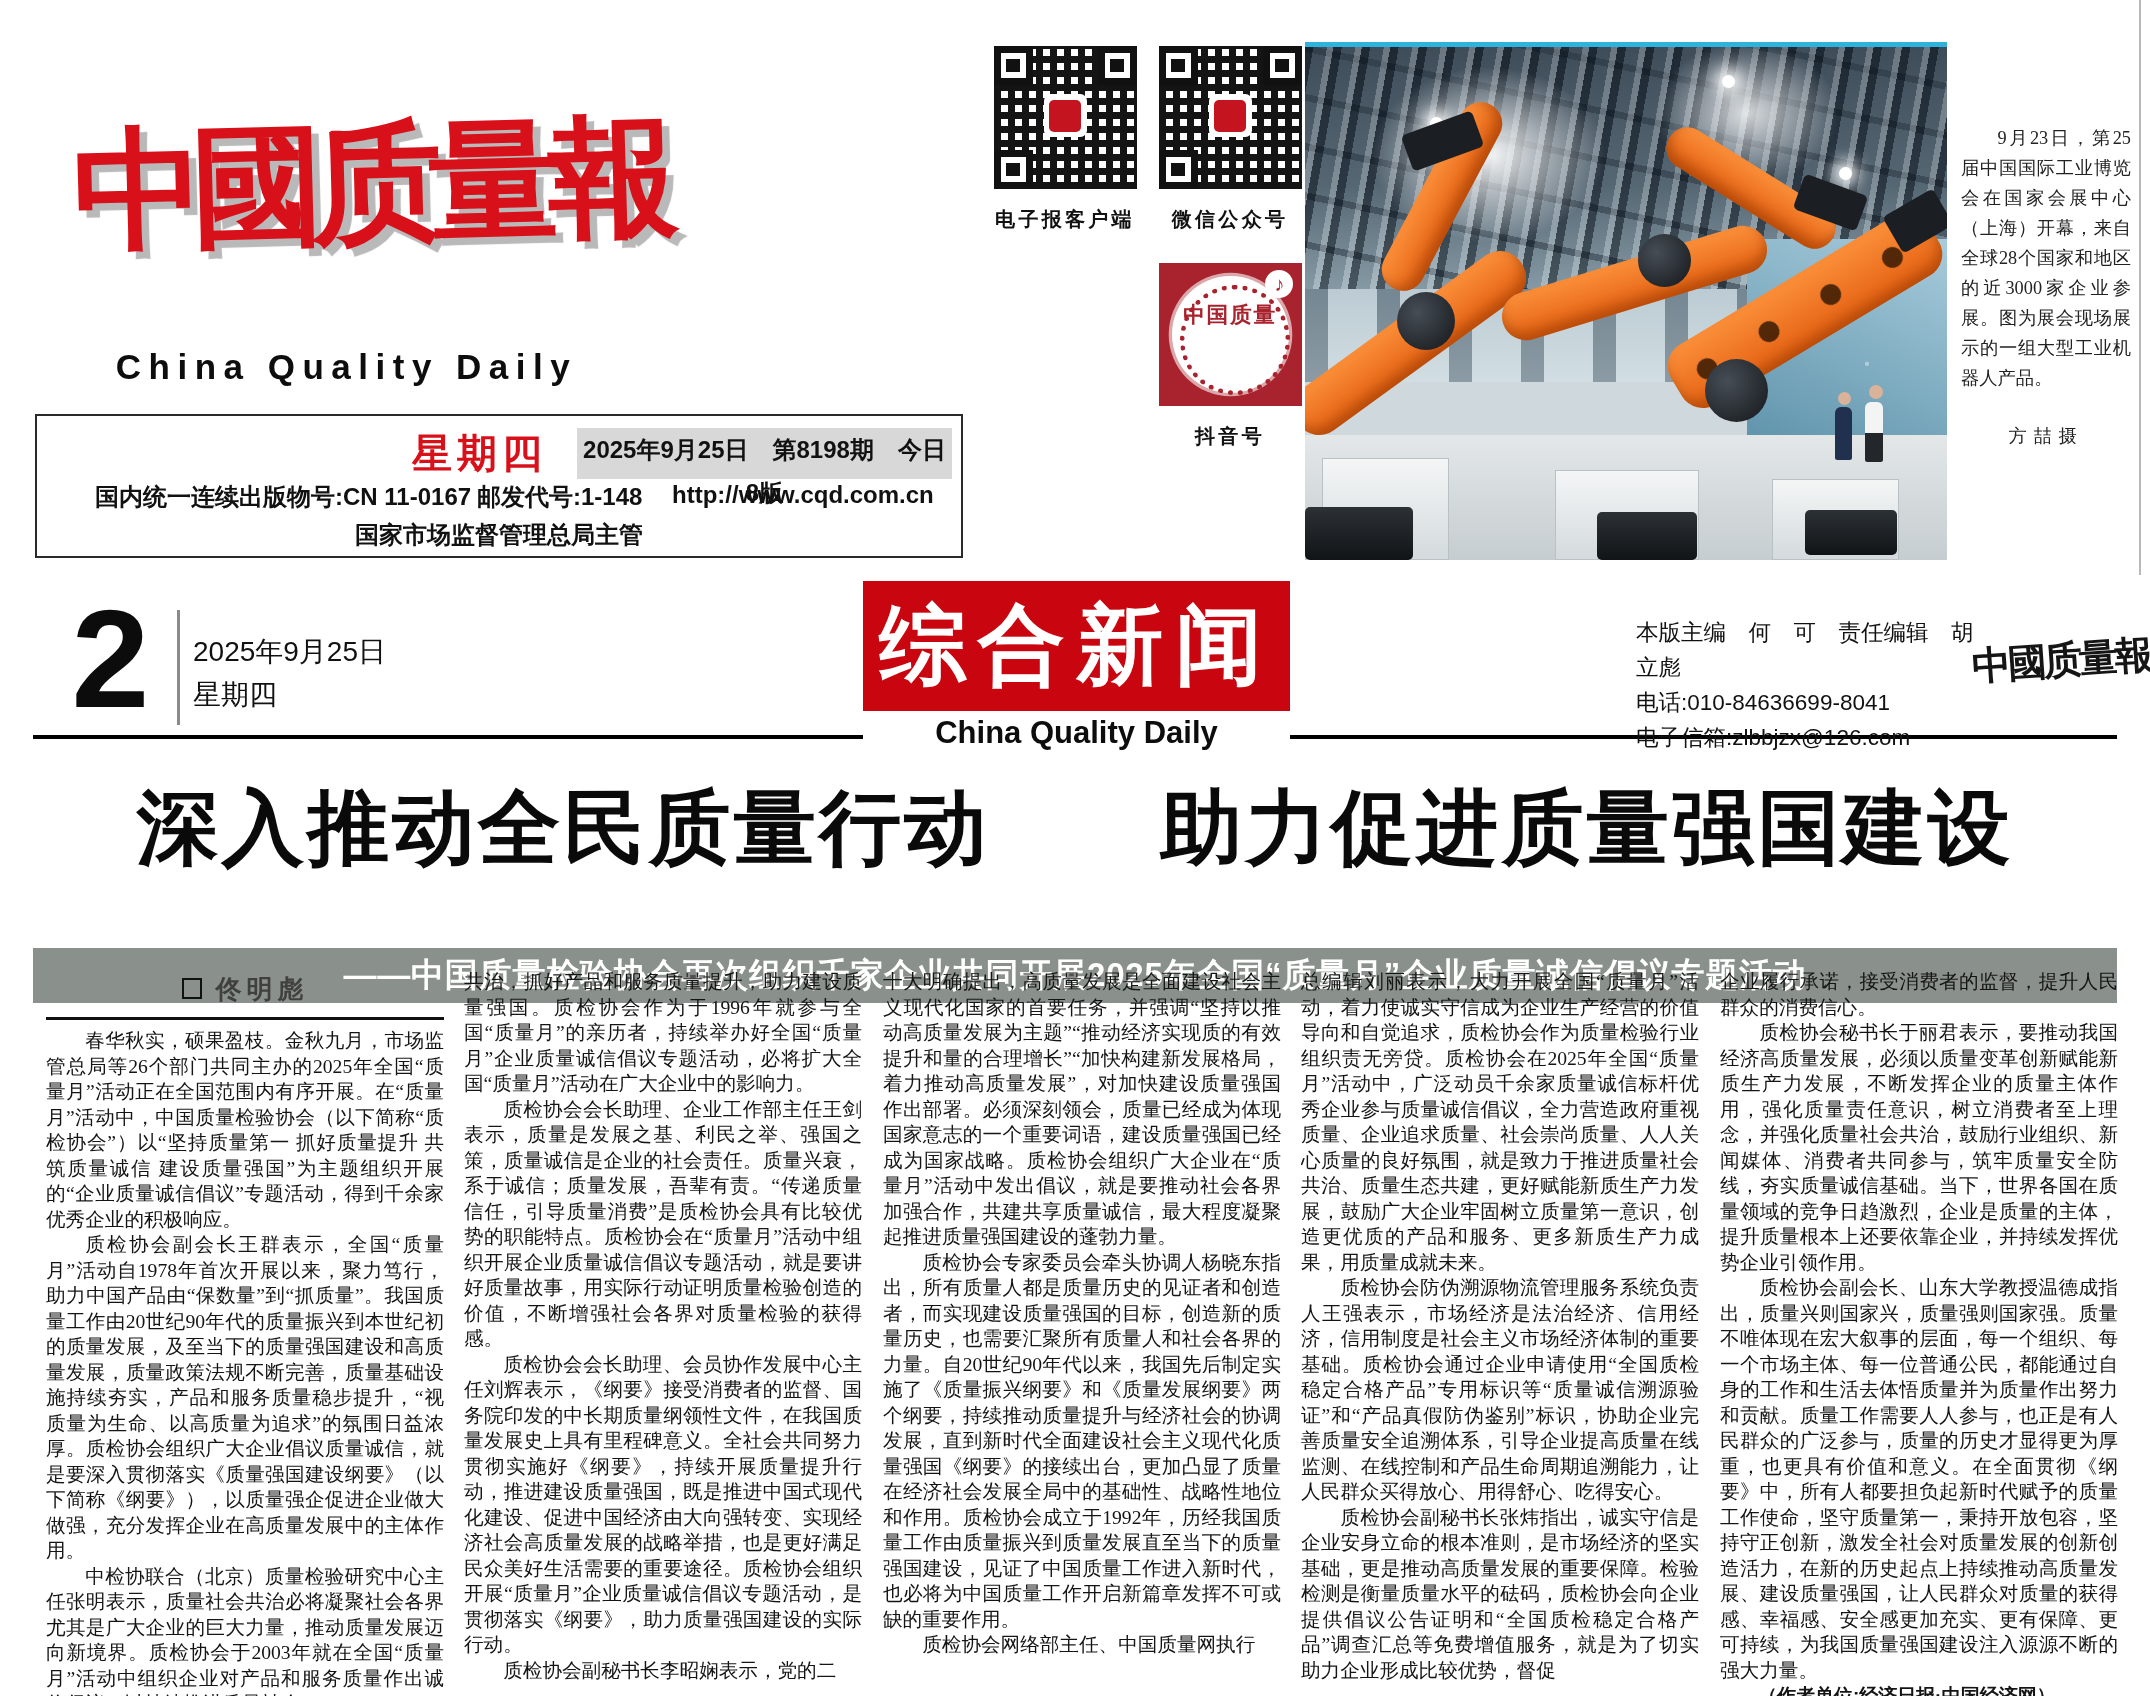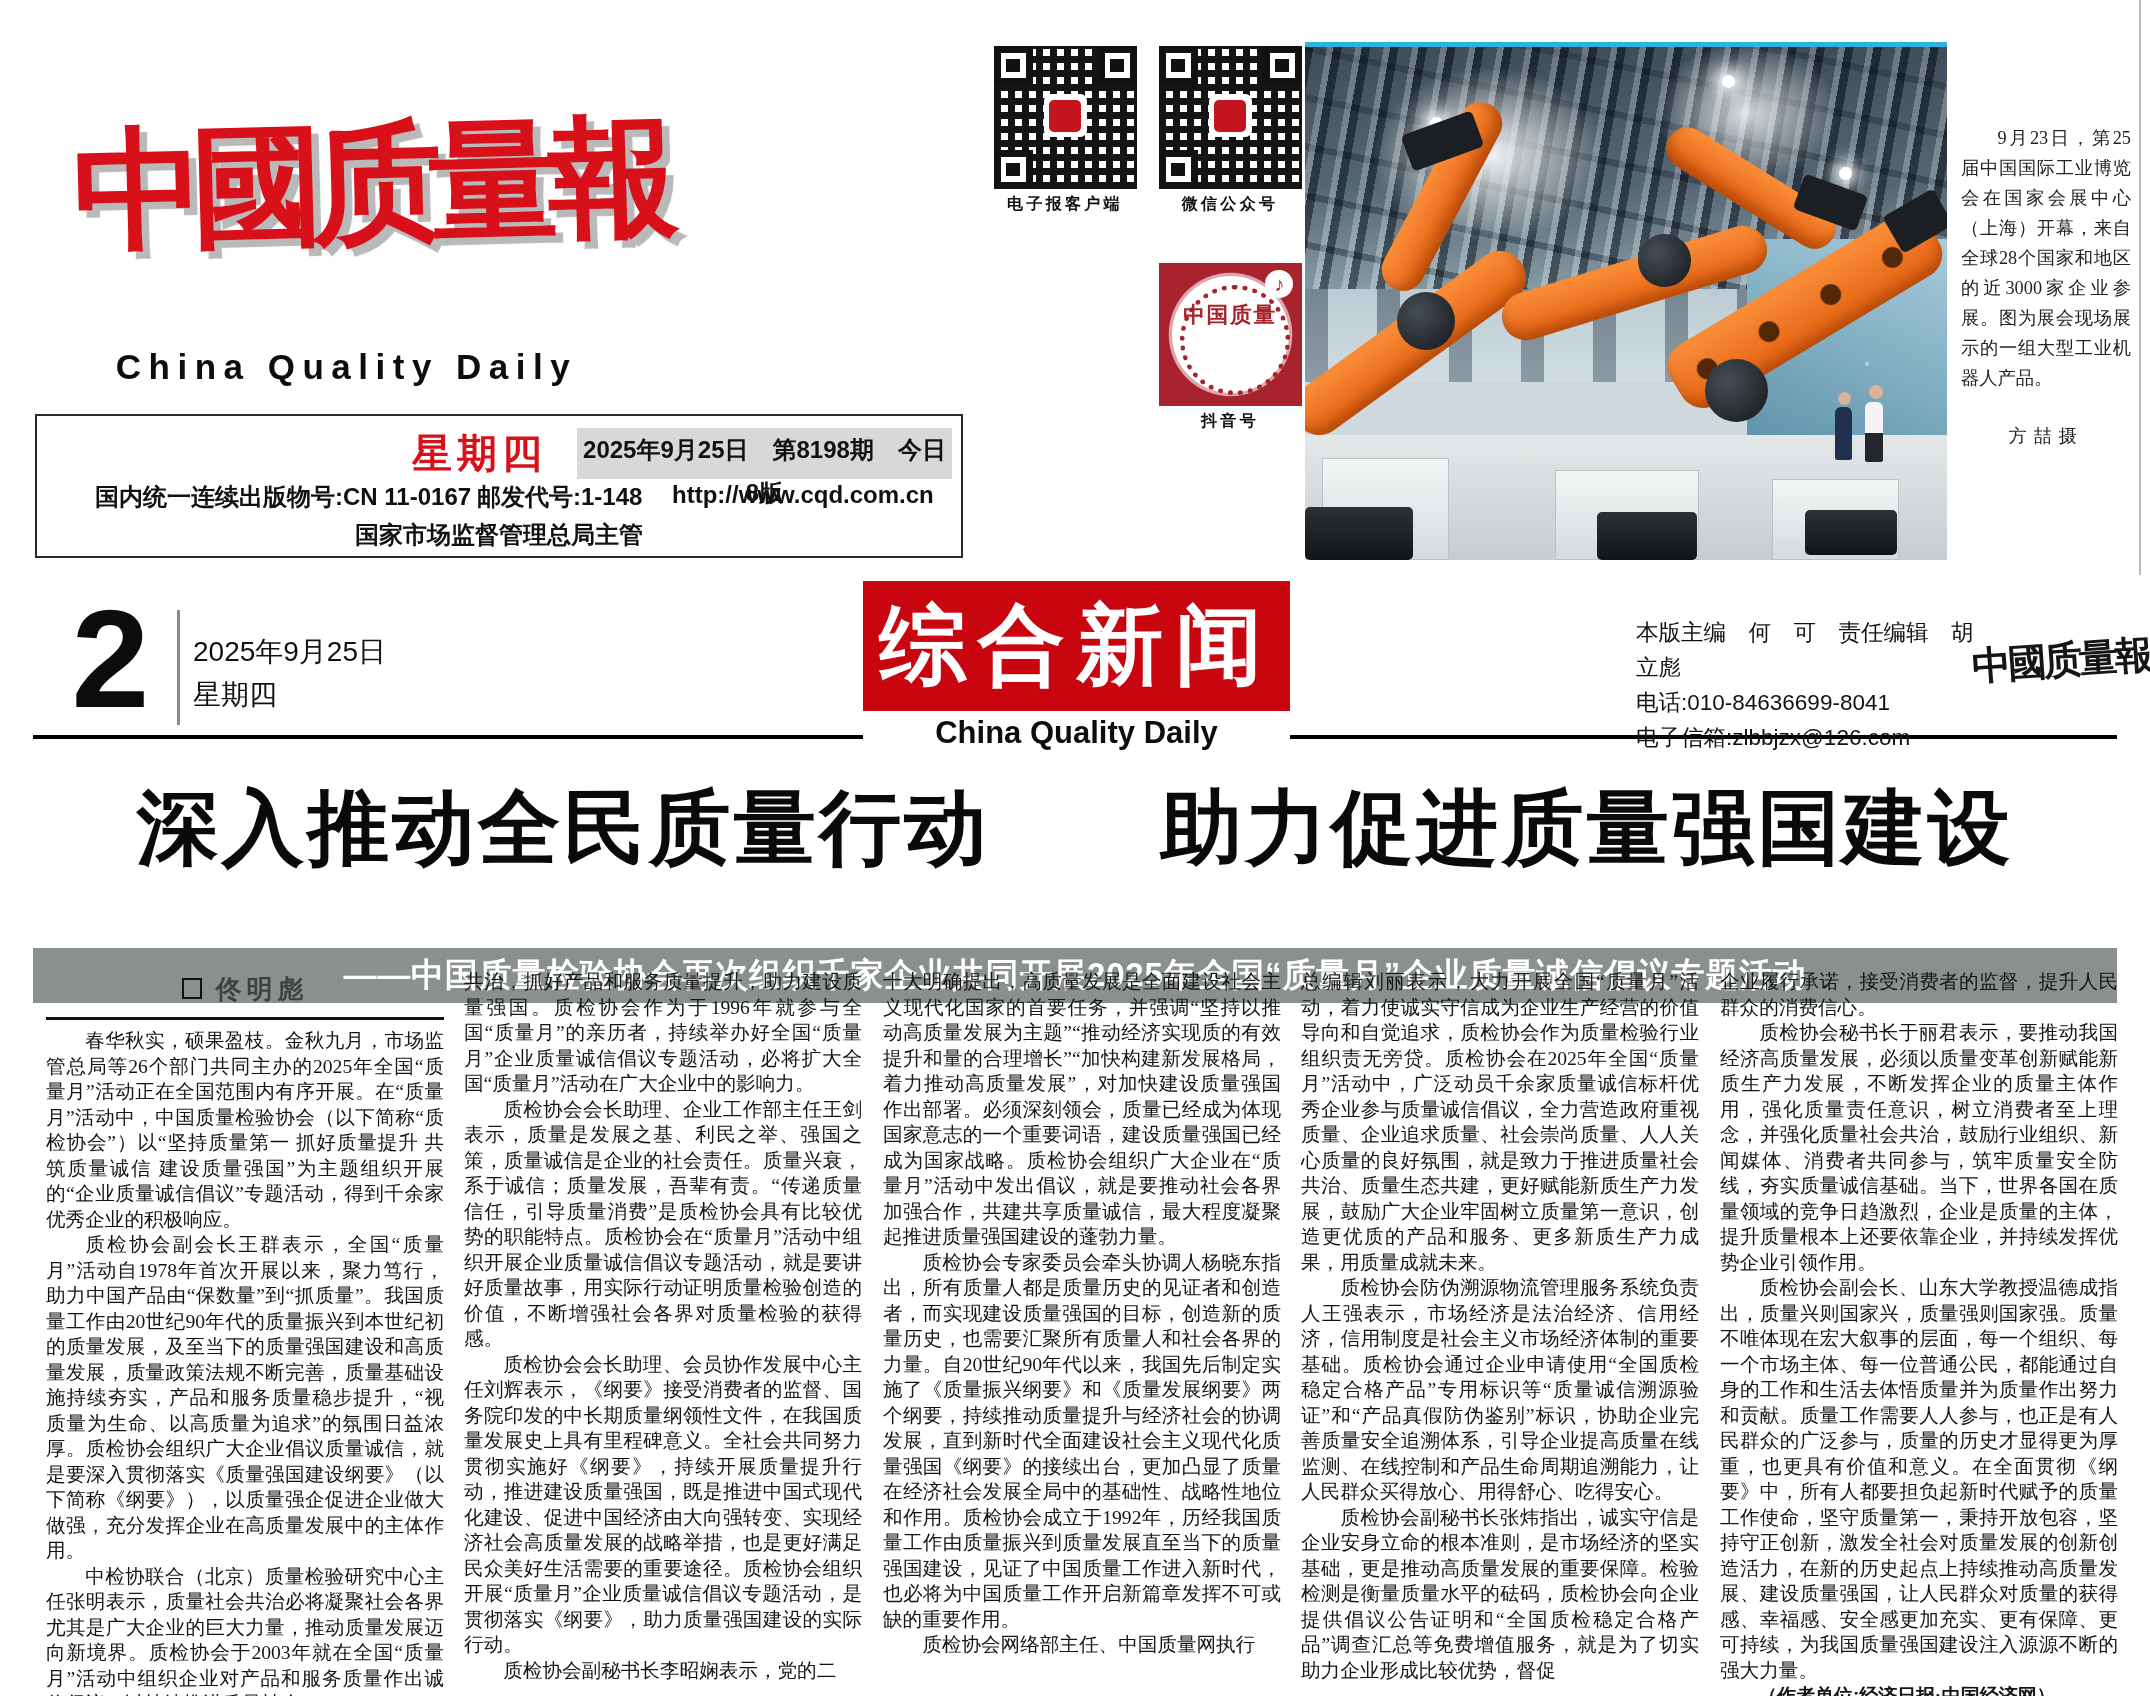--- a/index.html
+++ b/index.html
@@ -62,22 +62,22 @@
   }
   .qr-eye{position:absolute;width:25px;height:25px;border:7.5px solid #111;background:#fff;}
   .qr-eye::after{content:"";position:absolute;left:5.8px;top:5.8px;width:13.3px;height:13.3px;background:#111;}
   .qr-eye.tl{left:0;top:0;} .qr-eye.tr{right:0;top:0;} .qr-eye.bl{left:0;bottom:0;}
   .qr-chip{
     position:absolute;left:50px;top:48px;width:43px;height:43px;background:#fff;
     border-radius:6.7px;display:flex;align-items:center;justify-content:center;
   }
   .qr-chip::after{content:"";width:32px;height:32px;background:#c41420;border-radius:5px;}
   .qr-label{
-    margin-top:5px;font-family:"Liberation Sans","DejaVu Sans",sans-serif;
-    font-weight:bold;font-size:16px;letter-spacing:3.3px;color:#111;
+    margin-top:17px;font-family:"Liberation Sans","DejaVu Sans",sans-serif;
+    font-weight:bold;font-size:20px;letter-spacing:3.3px;color:#111;
   }
   .qr.douyin{
     background:#a8232d;background-image:none;
   }
   .qr.douyin .ring{
     position:absolute;left:13.3px;top:13.3px;width:117px;height:117px;border-radius:50%;
     background:#fff;box-shadow:0 0 0 3.3px rgba(255,255,255,.6);
   }
   .qr.douyin .ring::before{
     content:"";position:absolute;left:8.3px;top:8.3px;width:100px;height:100px;border-radius:50%;

